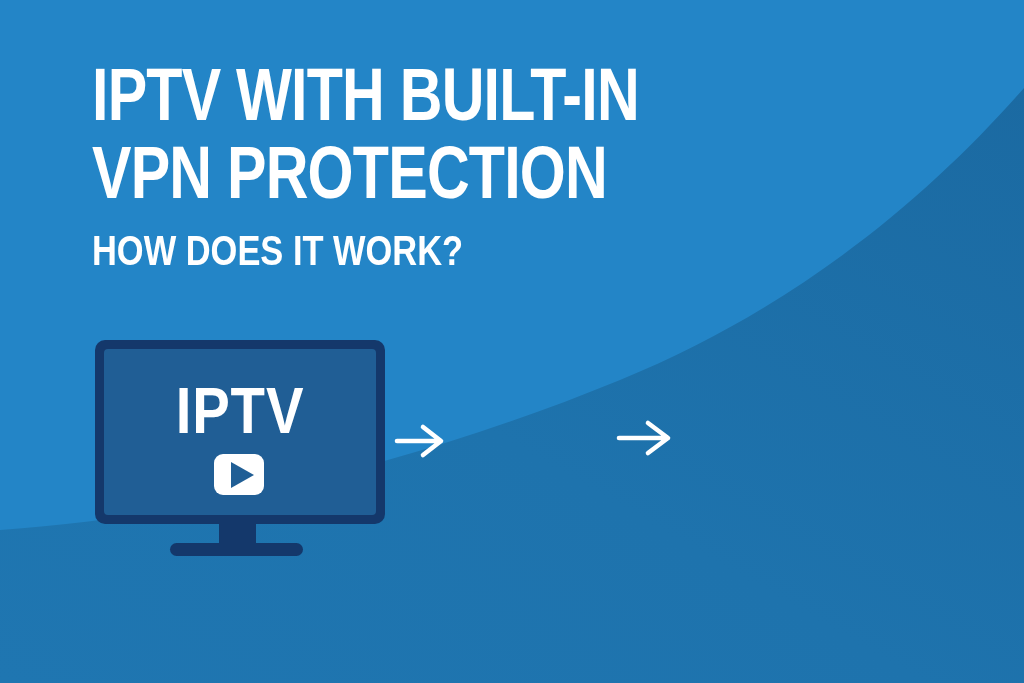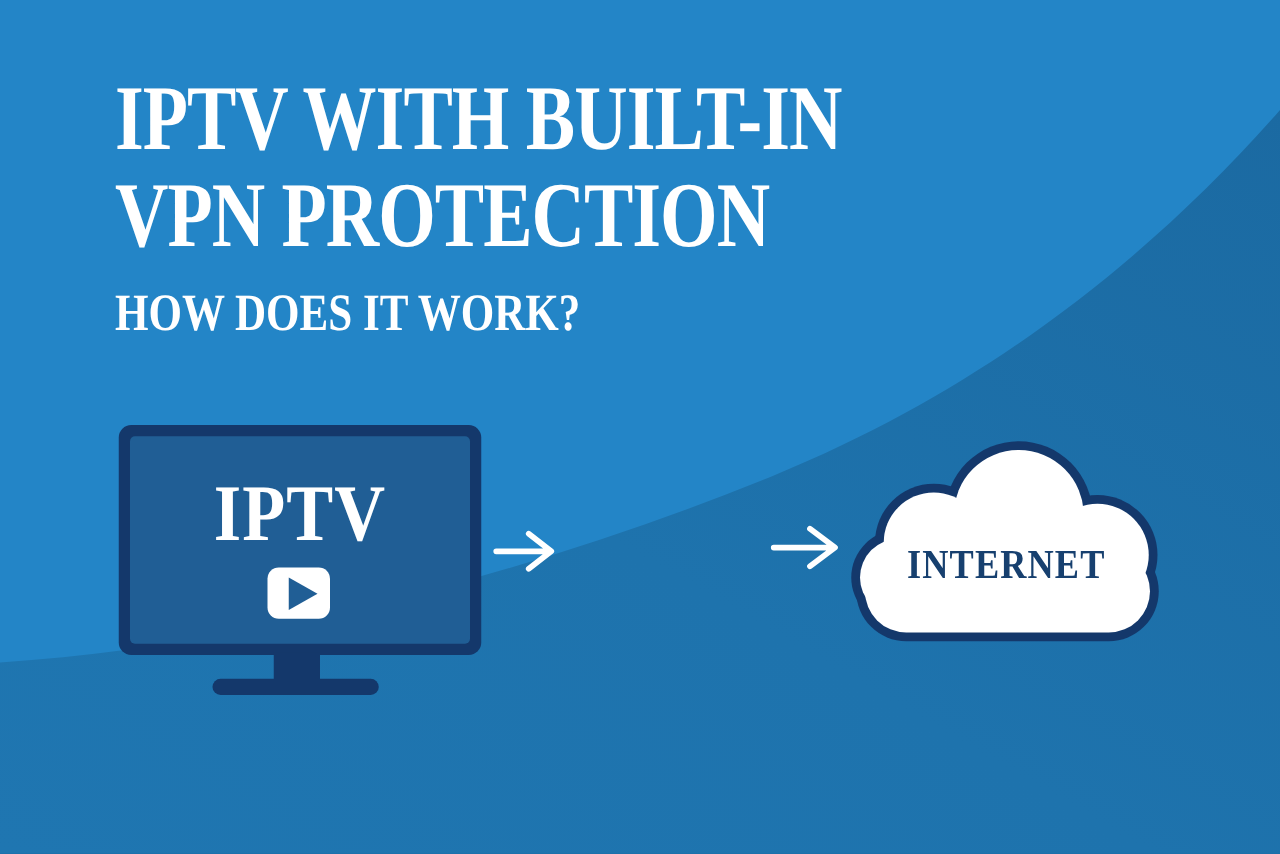--- a/index.html
+++ b/index.html
@@ -1,19 +1,19 @@
 <!DOCTYPE html>
 <html><head>
 <meta charset="utf-8">
 <style>
   html,body{margin:0;padding:0;background:#0e2a44;}
   .canvas{
     position:relative;width:1024px;height:683px;overflow:hidden;
     background:#2385c7;
-    font-family:Liberation Serif, serif;
+    font-family:Liberation Sans, sans-serif;
   }
   .bg{position:absolute;left:0;top:0;width:1024px;height:683px;}
 
   
   .title{
     position:absolute;left:92px;top:56px;margin:0;
     color:#ffffff;font-size:74px;font-weight:700;line-height:78px;
     letter-spacing:-1px;white-space:nowrap;
     transform:scaleX(0.80);transform-origin:left top;
   }
@@ -110,35 +110,14 @@
 
   <svg class="arrow arrow1" width="56" height="38" viewBox="0 0 56 38">
     <path d="M3,19 L42,19 M29,5 L47,19 L29,33"></path>
   </svg>
 
 
   <svg class="arrow arrow2" width="60" height="40" viewBox="0 0 60 40">
     <path d="M3,20 L46,20 M32,5 L52,20 L32,35"></path>
   </svg>
 
-  <div class="cloud-wrap">
-    <svg width="256" height="176" viewBox="-8 -8 256 176">
-
-      <g fill="#14386b">
-        <circle cx="130" cy="60" r="59"></circle>
-        <circle cx="62" cy="82" r="47"></circle>
-        <circle cx="34" cy="110" r="38"></circle>
-        <circle cx="193" cy="92" r="48"></circle>
-        <rect x="0" y="81" width="242" height="80" rx="40"></rect>
-      </g>
-
-      <g fill="#ffffff">
-        <circle cx="130" cy="60" r="52"></circle>
-        <circle cx="62" cy="82" r="40"></circle>
-        <circle cx="34" cy="110" r="31"></circle>
-        <circle cx="193" cy="92" r="41"></circle>
-        <rect x="7" y="88" width="228" height="66" rx="33"></rect>
-      </g>
-    </svg>
-    <div class="cloud-label">INTERNET</div>
-  </div>
 
 </div>
 
 </body></html>

